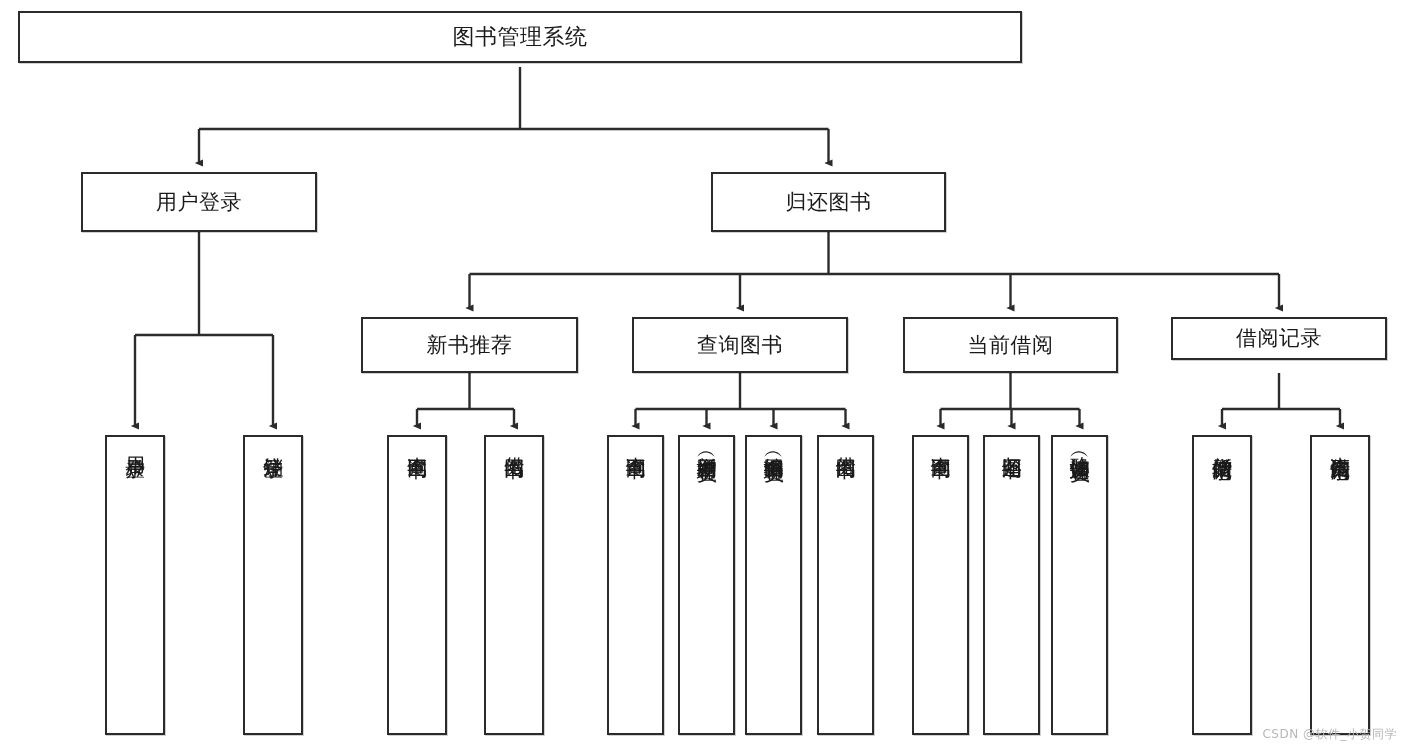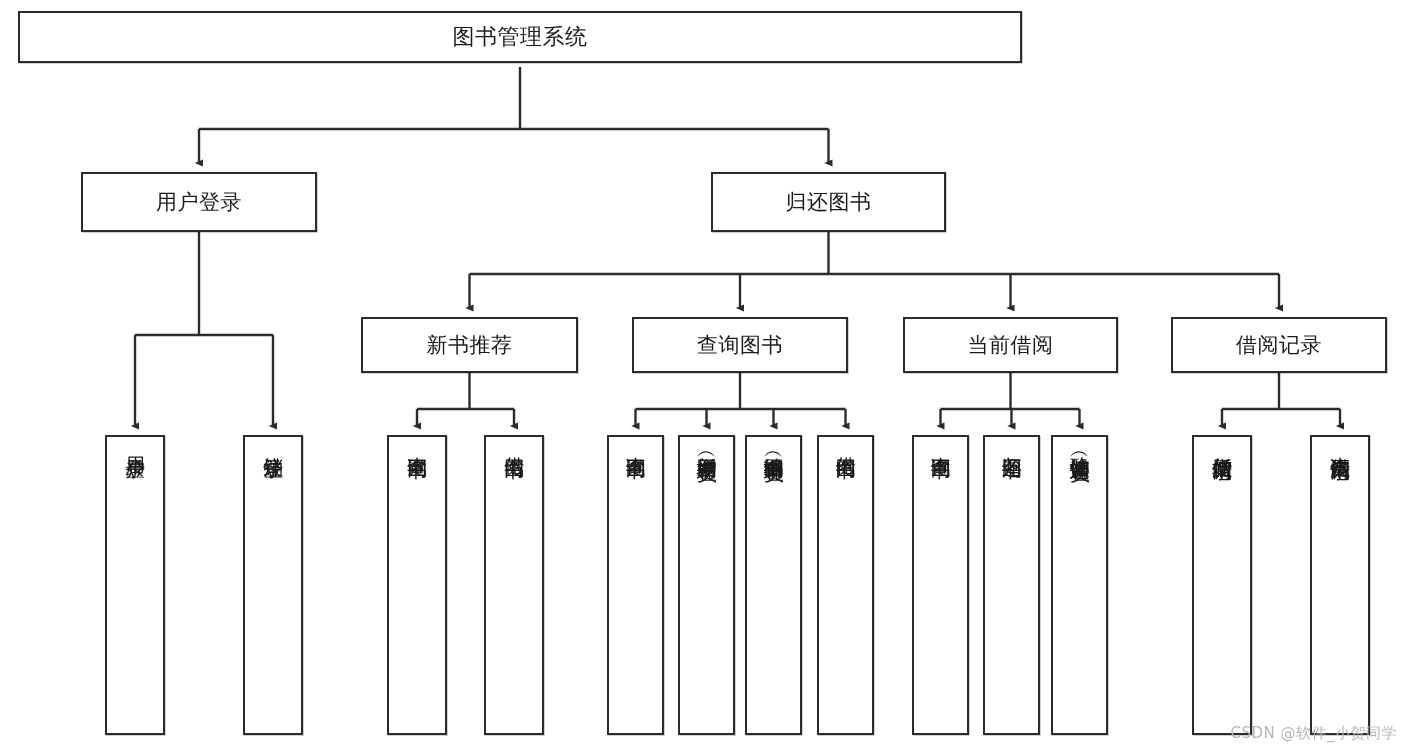--- a/index.html
+++ b/index.html
@@ -59,21 +59,21 @@
     left: 0;
     top: 0;
     width: 1405px;
     height: 747px;
     pointer-events: none;
   }
   .watermark {
     position: absolute;
     right: 8px;
     bottom: 4px;
-    font-size: 15px;
+    font-size: 12px;
     color: #b7b7b7;
     letter-spacing: 0.5px;
     white-space: nowrap;
   }
 </style>
 </head>
 <body>
 
 <div id="diagram-root">
 
@@ -137,21 +137,21 @@
   </div>
 
   <div class="node-box level2" style="left:632px; top:317px; width:216px; height:56px;">
     <span class="node-label">查询图书</span>
   </div>
 
   <div class="node-box level2" style="left:903px; top:317px; width:215px; height:56px;">
     <span class="node-label">当前借阅</span>
   </div>
 
-  <div class="node-box level2" style="left:1171px; top:317px; width:216px; height:56px;">
+  <div class="node-box level2" style="left:1171px; top:317px; width:216px; height:43px;">
     <span class="node-label">借阅记录</span>
   </div>
 
   <div class="node-box vertical" style="left:105px; top:435px; width:60px; height:300px;">
     <span class="node-label">用户登录</span>
   </div>
 
   <div class="node-box vertical" style="left:243px; top:435px; width:60px; height:300px;">
     <span class="node-label">注销登录</span>
   </div>

